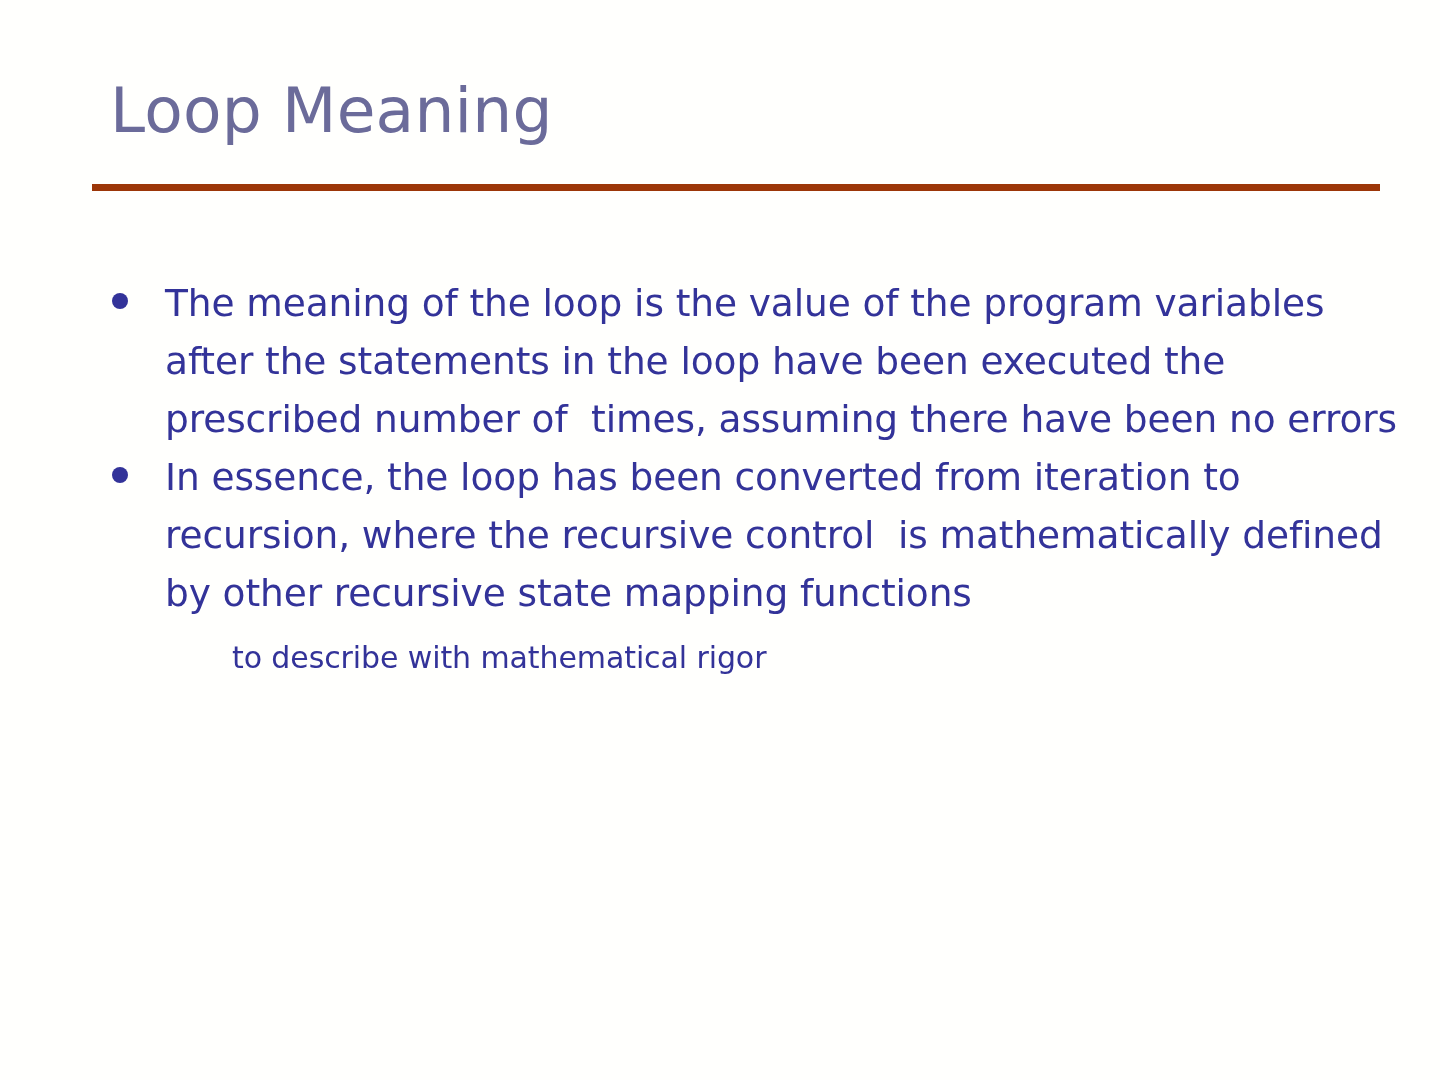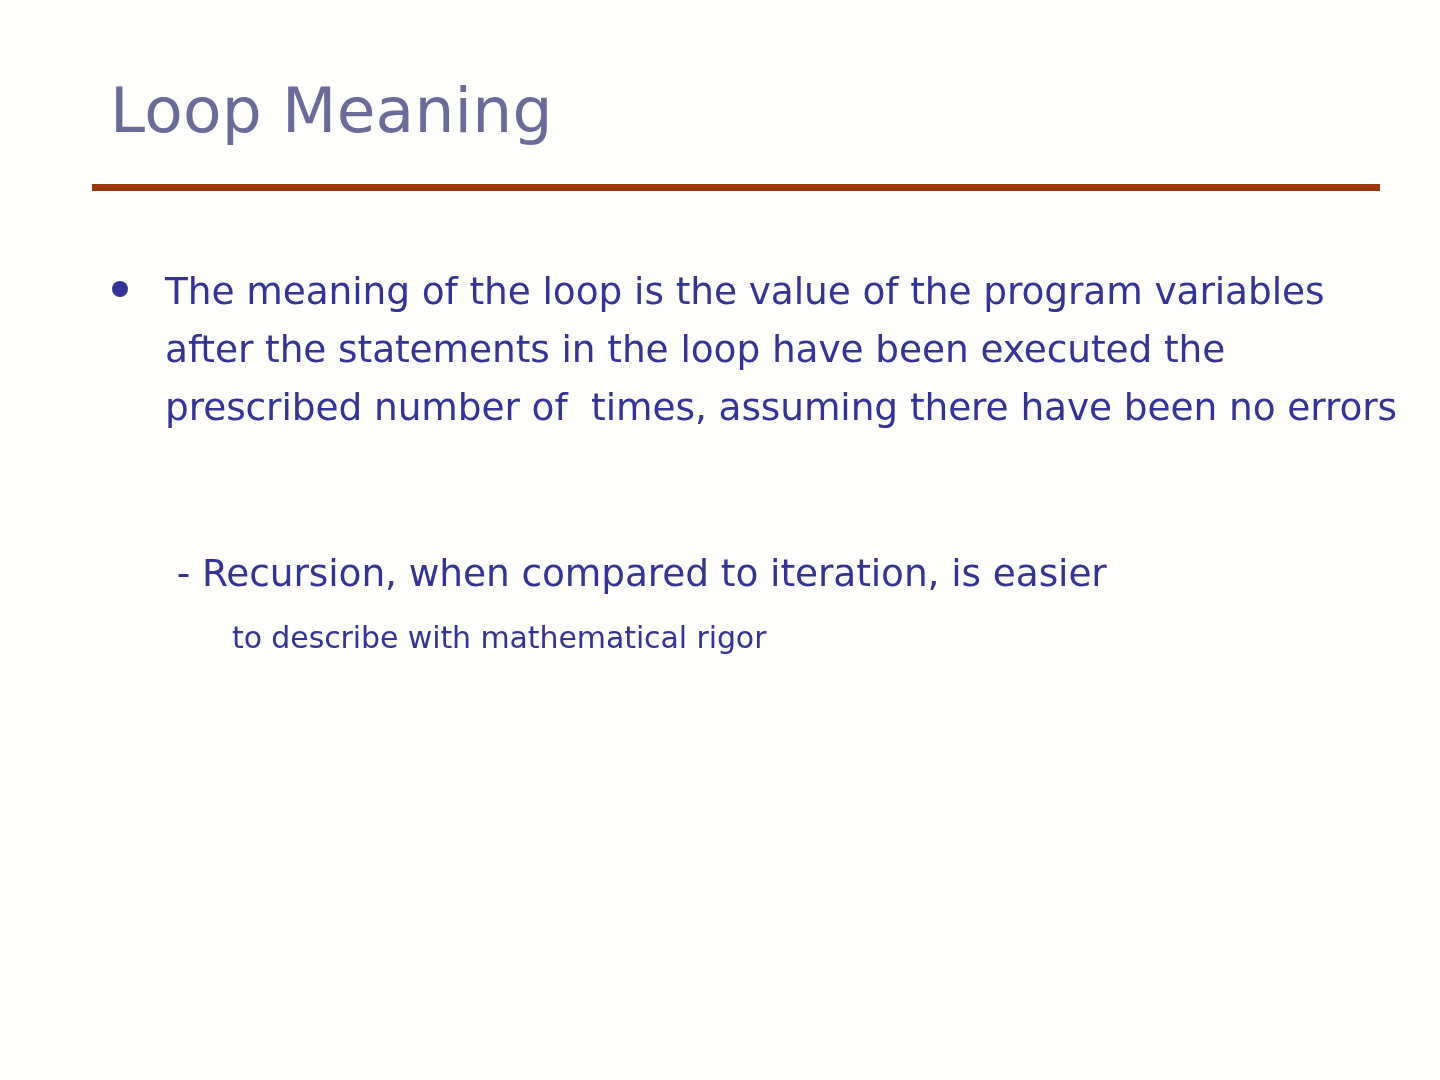--- a/index.html
+++ b/index.html
@@ -50,21 +50,21 @@
   .body-area {
     position: absolute;
     left: 100px;
     top: 258px;
     width: 1300px;
   }
 
   .bullet-block {
     position: relative;
     padding-left: 65px;
-    margin: 4px 0 0 0;
+    margin: 16px 0 0 0;
   }
 
   .bullet-dot {
     position: absolute;
     left: 12px;
     top: 19px;
     width: 16px;
     height: 16px;
     border-radius: 50%;
     background: #333399;
@@ -140,21 +140,24 @@
 
   <div class="title-rule"></div>
 
   <div class="body-area">
 
     <div class="bullet-block">
       <span class="bullet-dot"></span>
       <div class="bullet-text">The meaning of the loop is the value of the program variables after the statements in the loop have been executed the prescribed number of  times, assuming there have been no errors</div>
     </div>
 
+    <div class="bullet-block">
+      <span class="bullet-dot"></span>
+      <div class="bullet-text">In essence, the loop has been converted from iteration to recursion, where the recursive control  is mathematically defined by other recursive state mapping functions</div>
+    </div>
 
-    <div class="sub-note"> - Recursion, when compared to iteration, is easier</div>
 
     <div class="sub-note-tail">to describe with mathematical rigor</div>
 
   </div>
 
 
 </div>
 
 </body></html>

